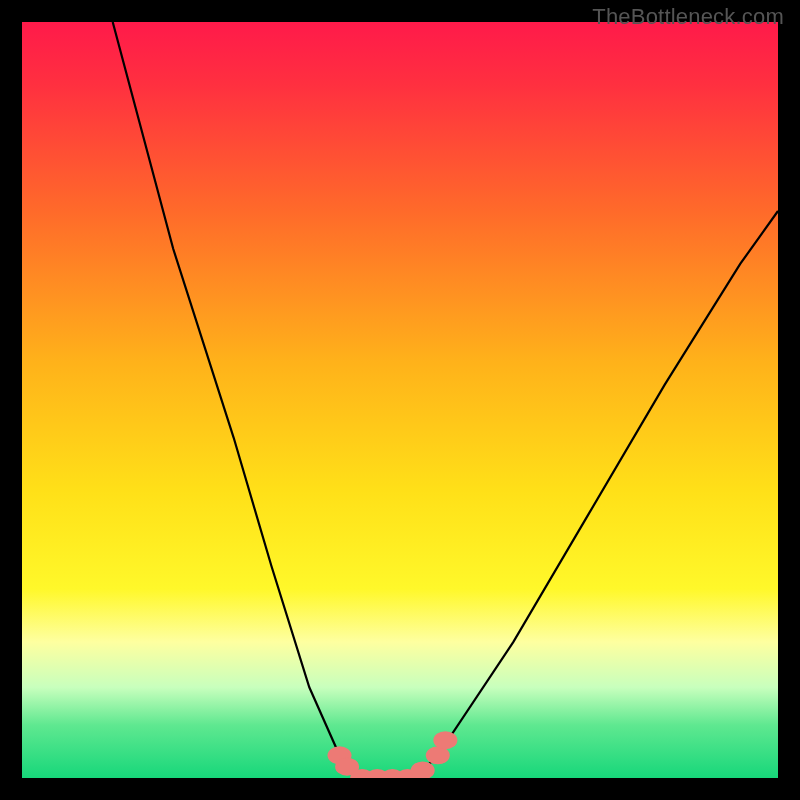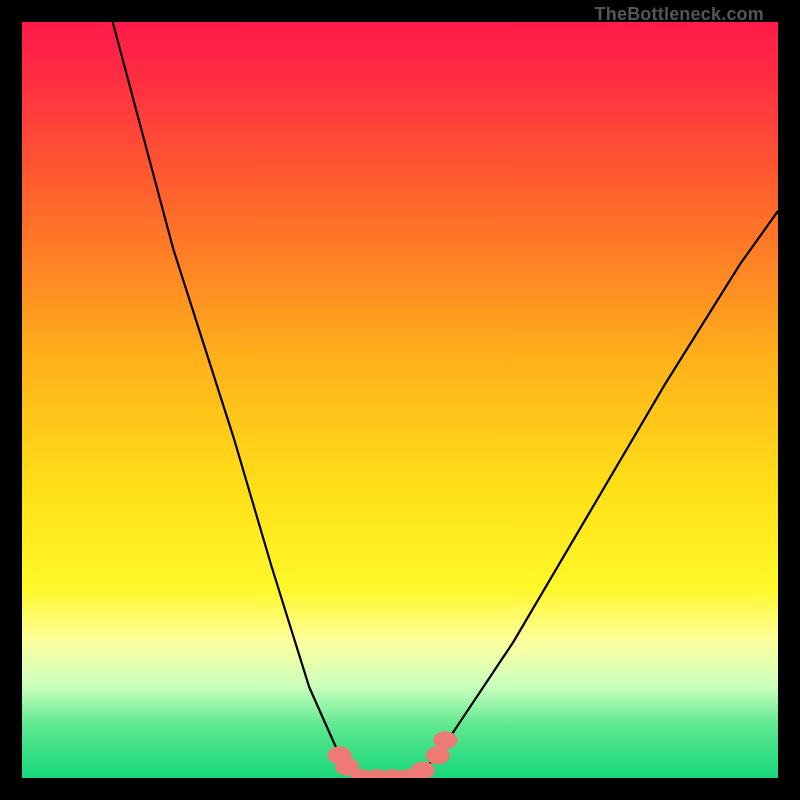--- a/index.html
+++ b/index.html
@@ -20,24 +20,24 @@
   .plot-area {
     position: absolute;
     left: 22px;
     top: 22px;
     width: 756px;
     height: 756px;
   }
   .watermark {
     position: absolute;
     top: 4px;
-    right: 36px;
+    right: 16px;
     color: #555;
-    font-size: 18px;
-    font-weight: 700;
+    font-size: 22px;
+    font-weight: 400;
     z-index: 10;
     letter-spacing: 0.2px;
   }
 </style>
 </head>
 <body>
 
 <div class="frame">
   <div class="watermark">TheBottleneck.com</div>
   <svg class="plot-area" viewBox="0 0 756 756" preserveAspectRatio="none">

